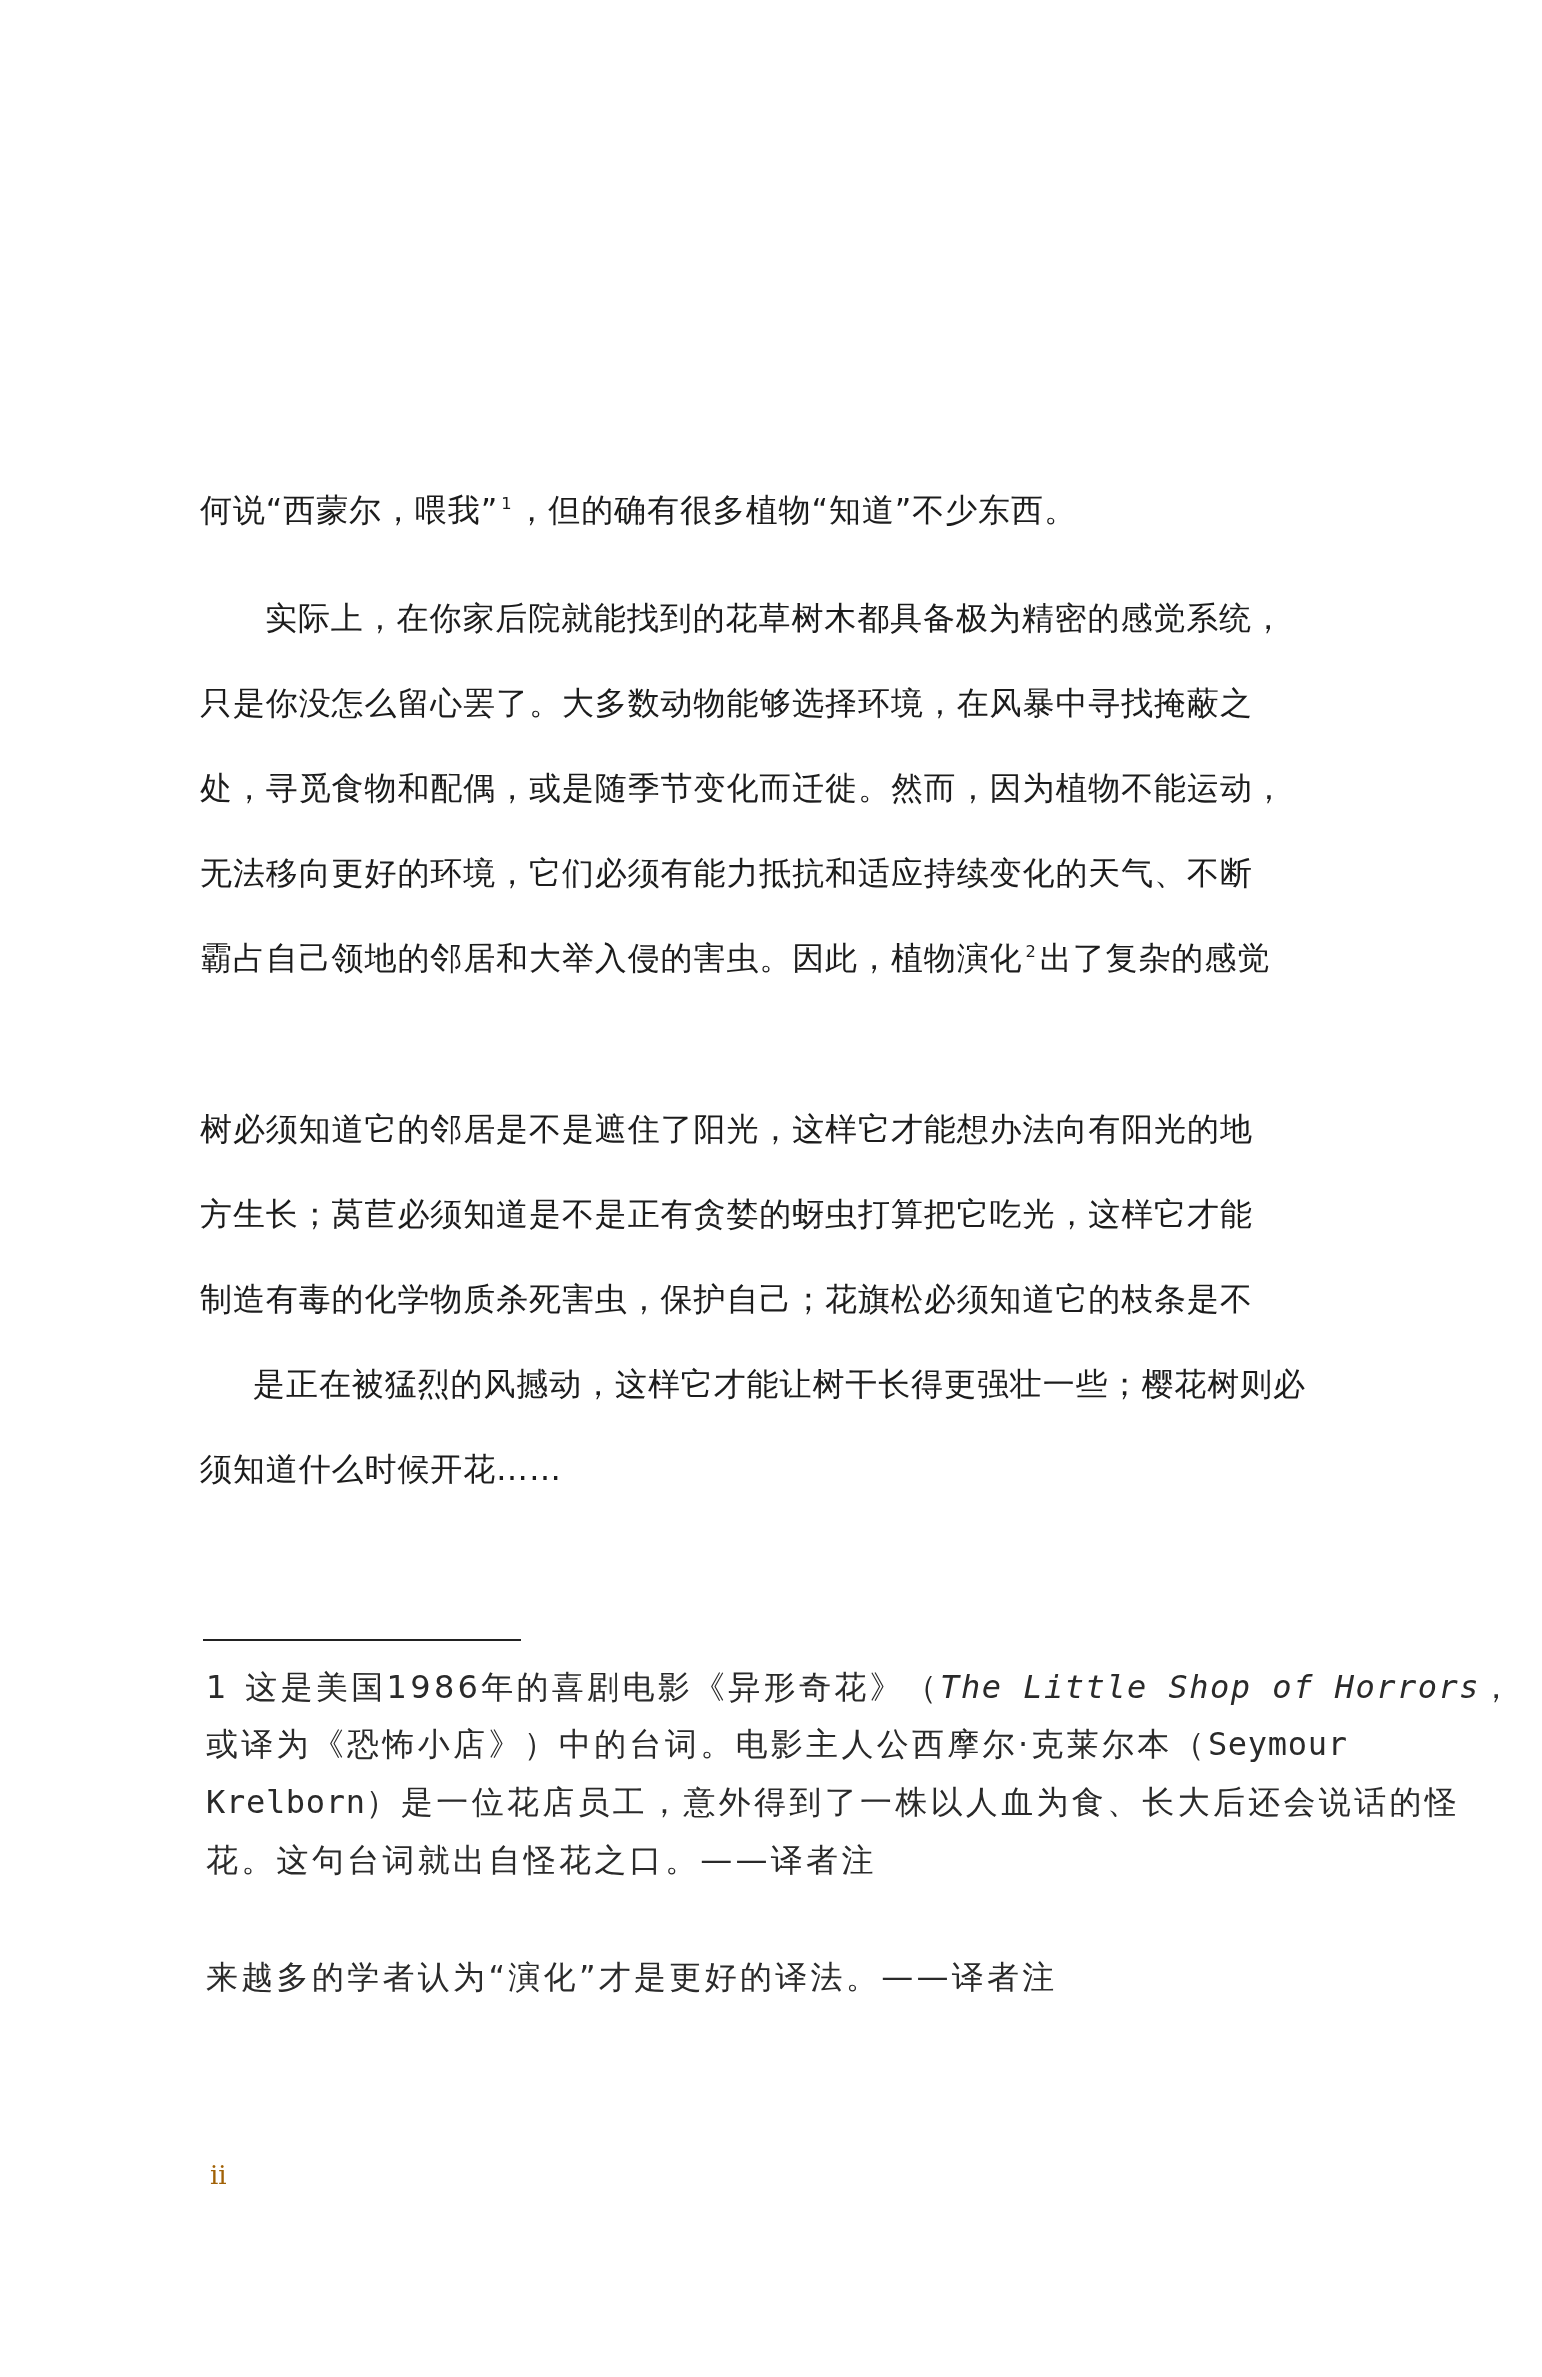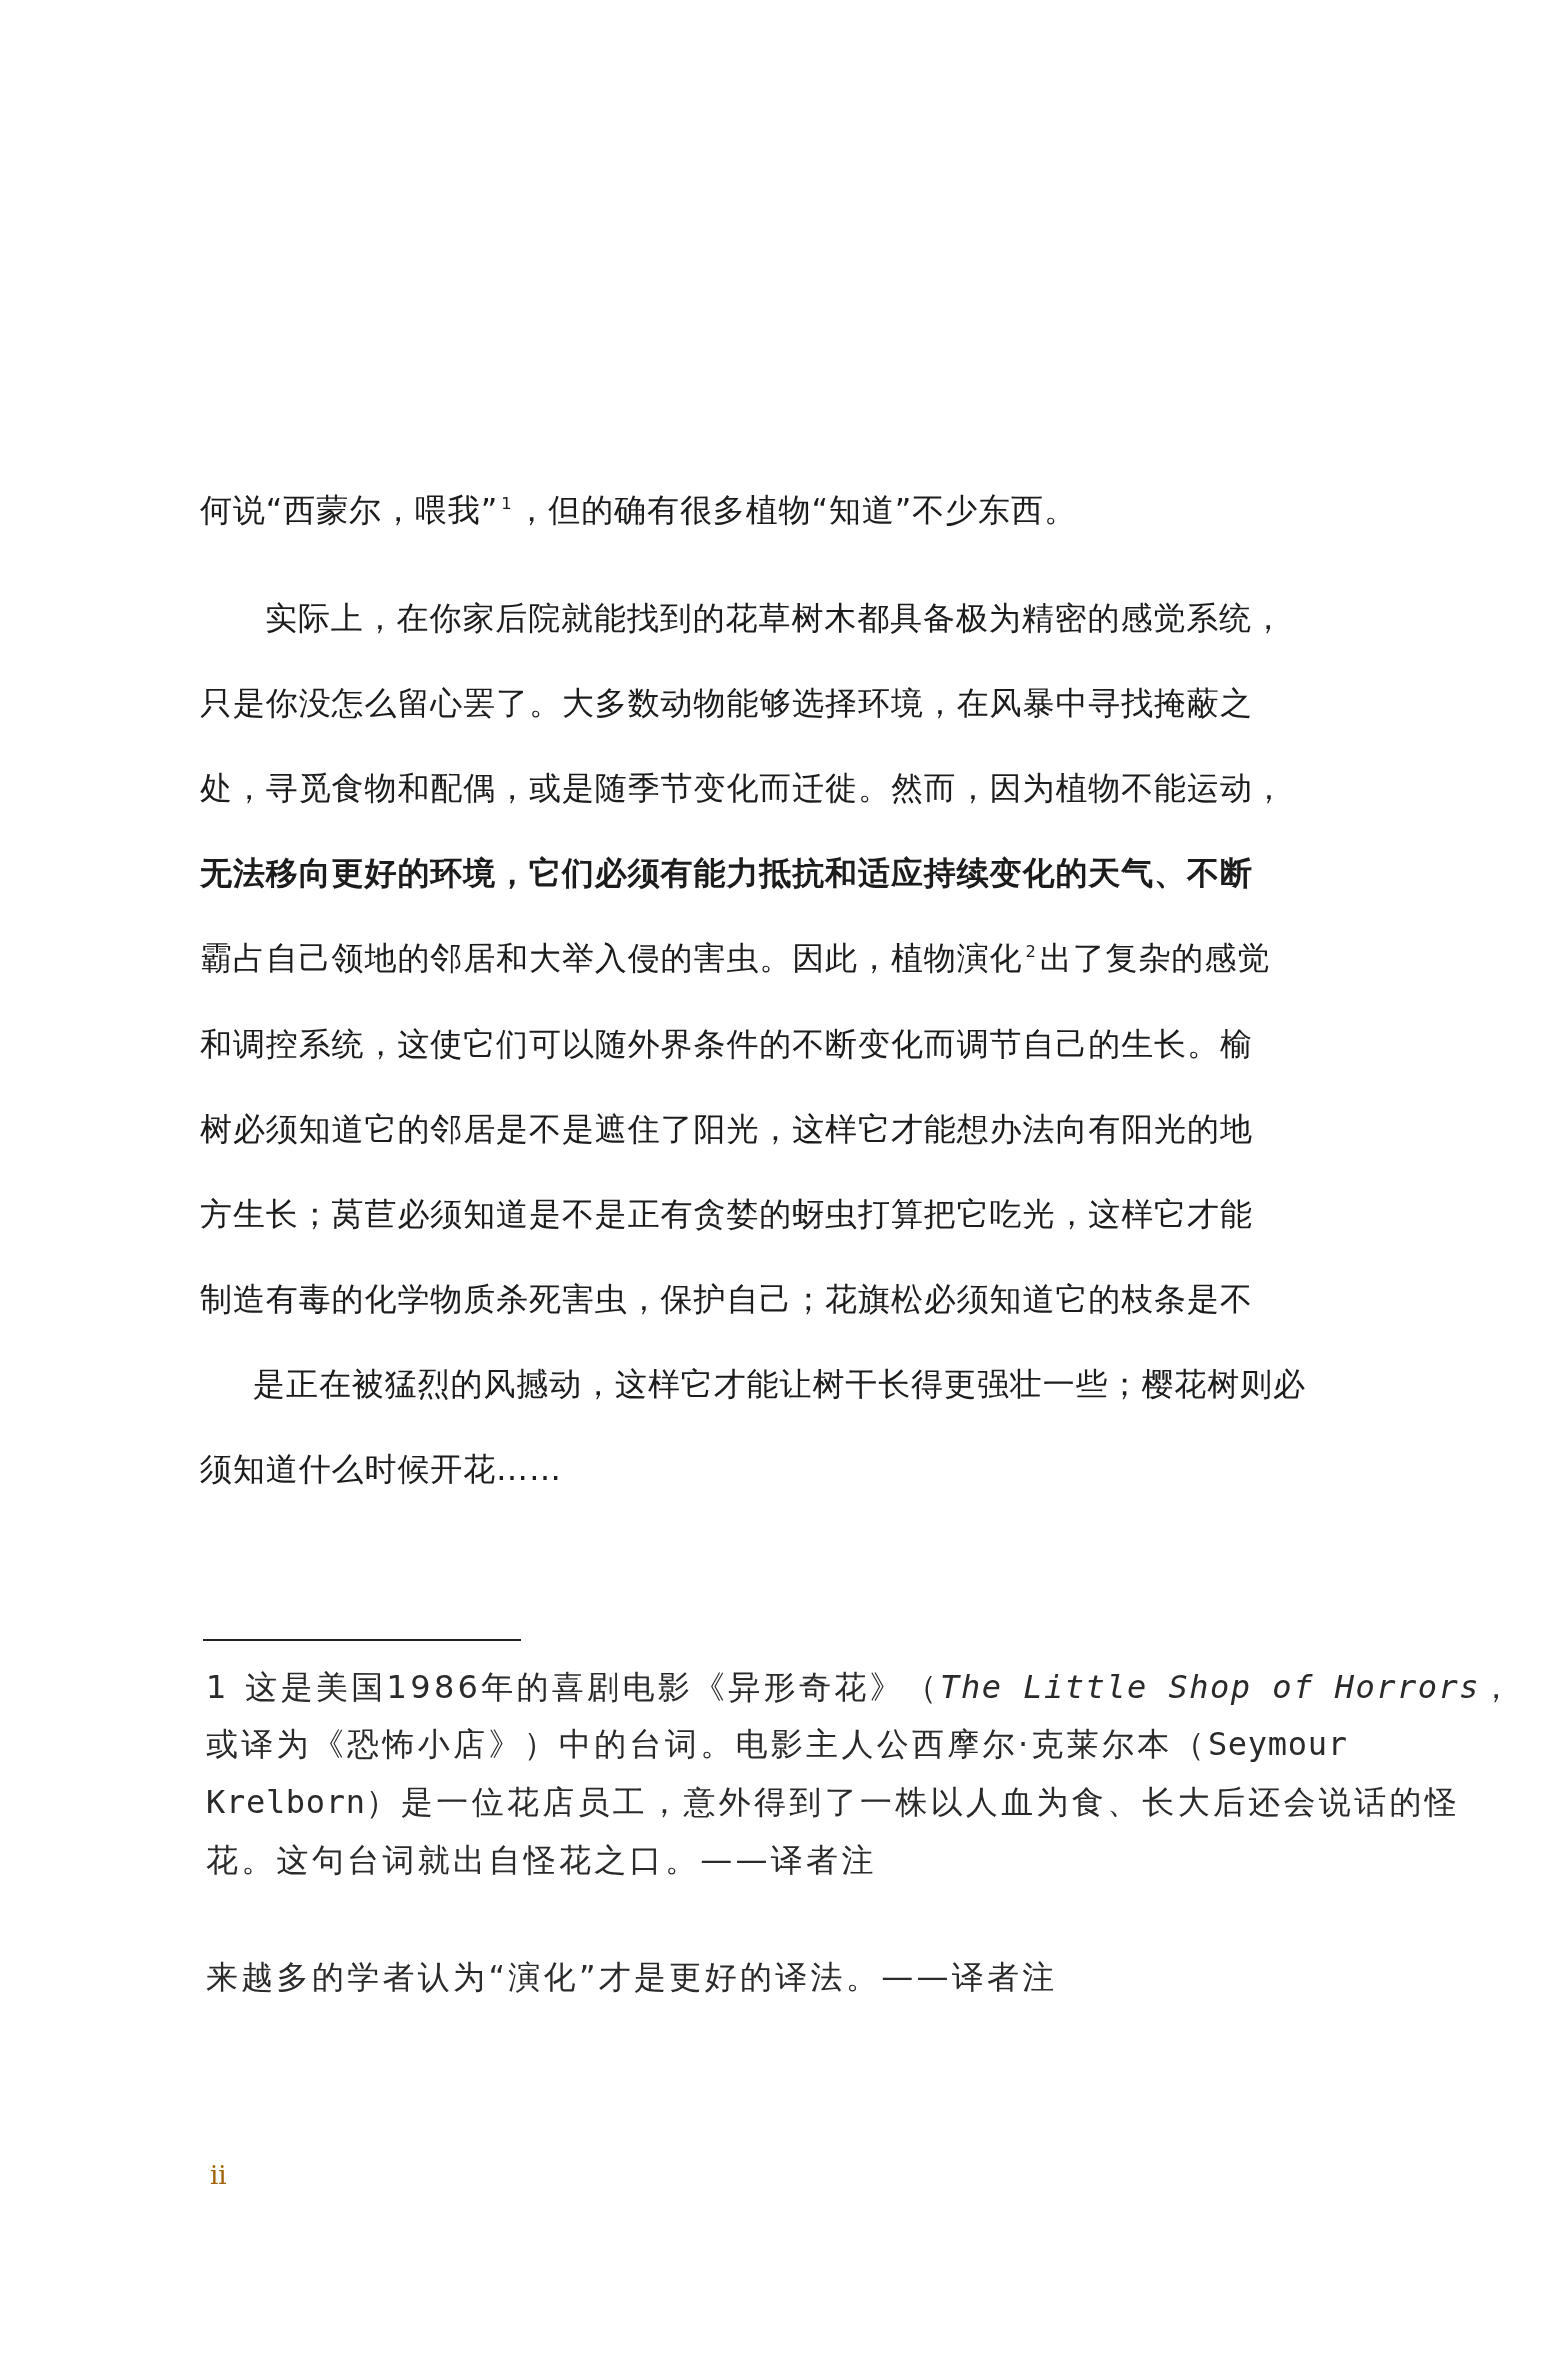--- a/index.html
+++ b/index.html
@@ -75,25 +75,24 @@
 
 <div class="page">
 
   <div class="body-line" style="top:490px;">
     <span>何说“西蒙尔，喂我”</span><span class="sup">1</span><span>，但的确有很多植物“知道”不少东西。</span>
   </div>
 
   <div class="body-line indent" style="top:598px;">实际上，在你家后院就能找到的花草树木都具备极为精密的感觉系统，</div>
   <div class="body-line" style="top:683px;">只是你没怎么留心罢了。大多数动物能够选择环境，在风暴中寻找掩蔽之</div>
   <div class="body-line" style="top:768px;">处，寻觅食物和配偶，或是随季节变化而迁徙。然而，因为植物不能运动，</div>
-  <div class="body-line" style="top:853px;font-weight:bold;">无法移向更好的环境，它们必须有能力抵抗和适应持续变化的天气、不断</div>
+  <div class="body-line" style="top:853px;">无法移向更好的环境，它们必须有能力抵抗和适应持续变化的天气、不断</div>
   <div class="body-line" style="top:938px;">
     <span>霸占自己领地的邻居和大举入侵的害虫。因此，植物演化</span><span class="sup">2</span><span>出了复杂的感觉</span>
   </div>
-  <div class="body-line" style="top:1024px;">和调控系统，这使它们可以随外界条件的不断变化而调节自己的生长。榆</div>
   <div class="body-line" style="top:1109px;">树必须知道它的邻居是不是遮住了阳光，这样它才能想办法向有阳光的地</div>
   <div class="body-line" style="top:1279px;">制造有毒的化学物质杀死害虫，保护自己；花旗松必须知道它的枝条是不</div>
   <div class="body-line" style="top:1194px;">方生长；莴苣必须知道是不是正有贪婪的蚜虫打算把它吃光，这样它才能</div>
   <div class="body-line" style="top:1364px;text-align:center;">是正在被猛烈的风撼动，这样它才能让树干长得更强壮一些；樱花树则必</div>
   <div class="body-line" style="top:1449px;">须知道什么时候开花……</div>
 
   <div class="footnote-rule"></div>
 
   <div class="fn-line" style="top:1669px;">
     <span class="fn-num">1</span><span>这是美国1986年的喜剧电影《异形奇花》（</span><span class="ital">The Little Shop of Horrors</span><span>，</span>

